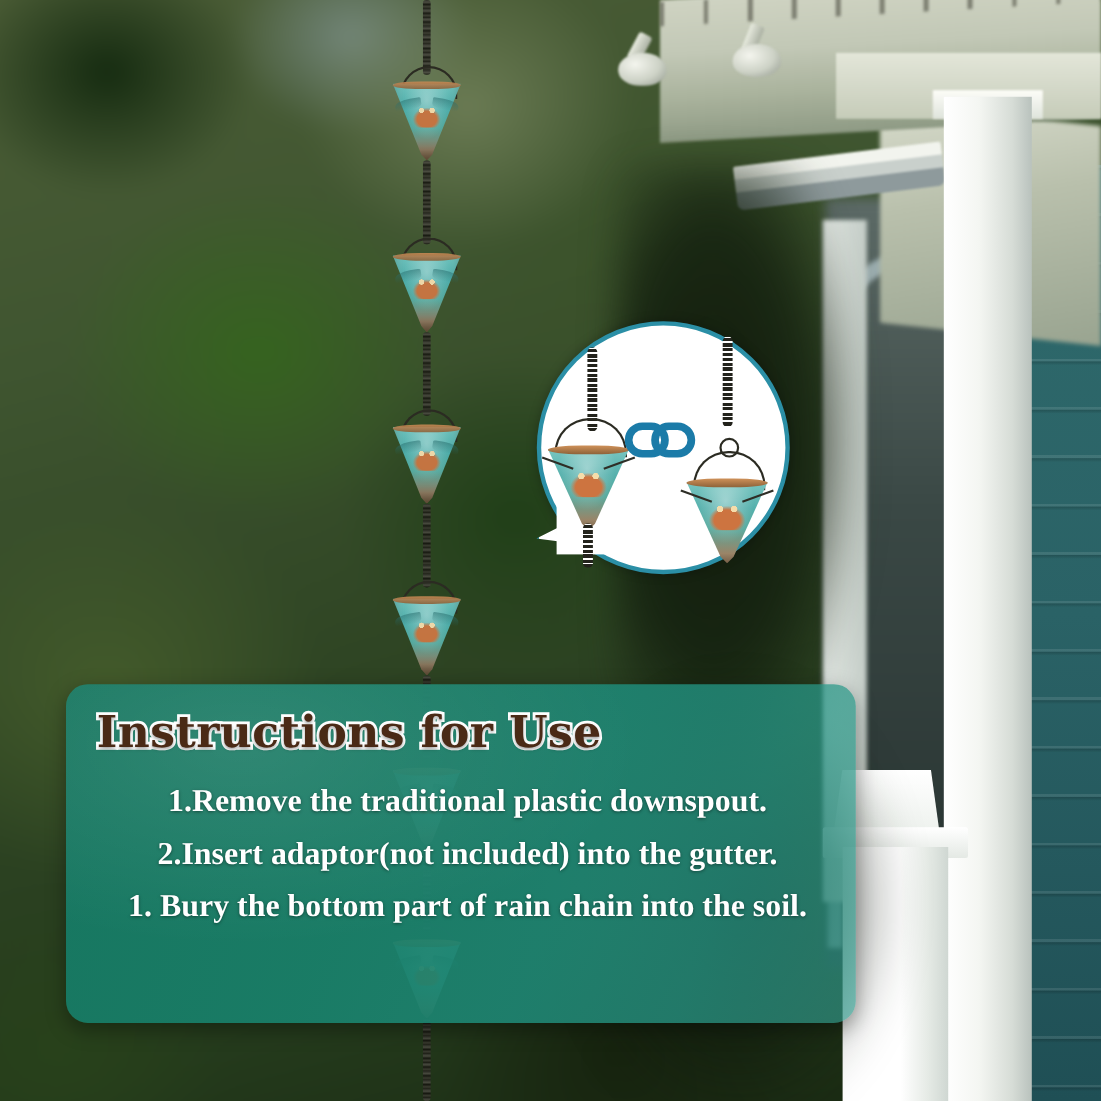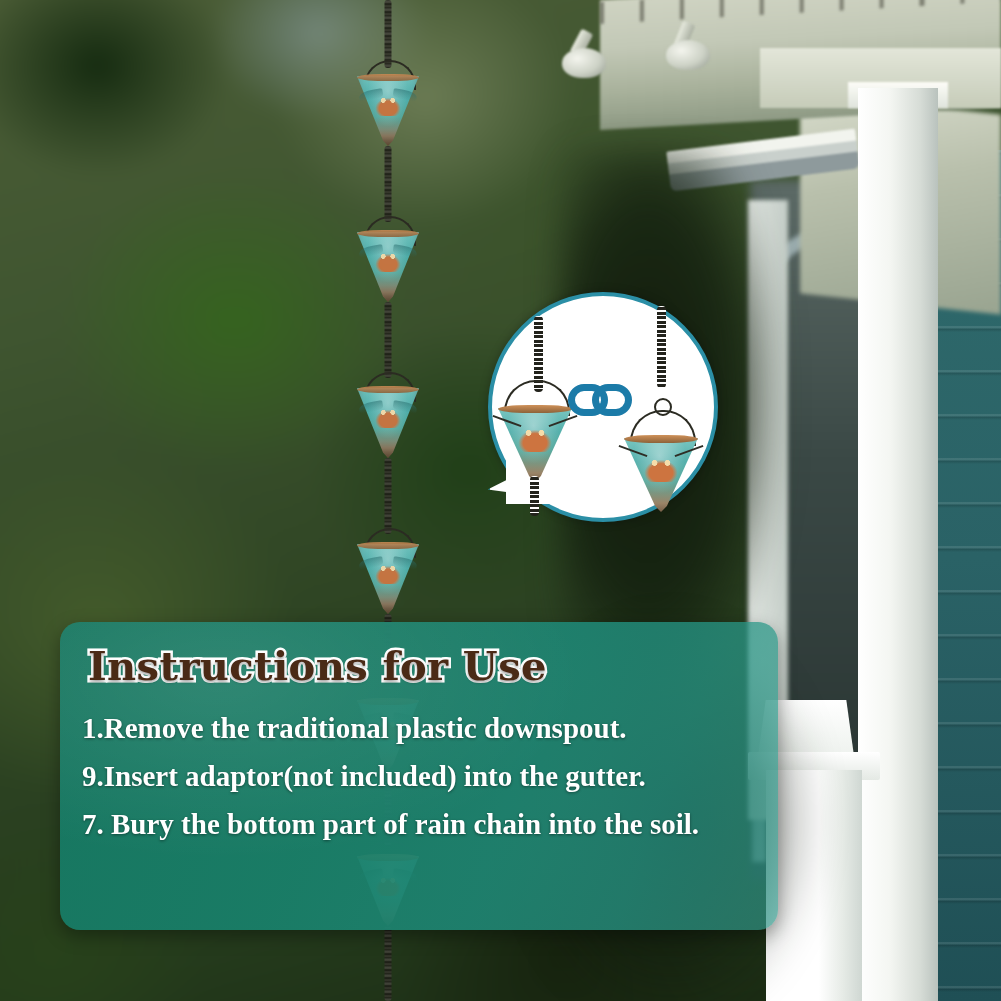--- a/index.html
+++ b/index.html
@@ -406,20 +406,21 @@
     color: #4a2a16;
     -webkit-text-stroke: 5px #ffffff;
     paint-order: stroke fill;
     text-shadow: 0 2px 3px rgba(0,0,0,.35);
     white-space: nowrap;
   }
   #steps {
     position: absolute;
     left: 22px; top: 82px;
     right: 10px;
+    text-align: center;
   }
   .step {
     color: #ffffff;
     font-family: "Liberation Serif", serif;
     font-weight: bold;
     font-size: 29px;
     line-height: 48px;
     white-space: nowrap;
     text-shadow: 0 1px 3px rgba(0,0,0,.45);
   }
@@ -544,18 +545,18 @@
       <div class="lk lk1"></div>
       <div class="lk lk2"></div>
     </div>
   </div>
 
   <div id="panel">
     <div class="sheen"></div>
     <div id="panel-title">Instructions for Use</div>
     <div id="steps">
       <div class="step">1.Remove the traditional plastic downspout.</div>
-      <div class="step">9.Insert adaptor(not included) into the gutter.</div>
-      <div class="step">7. Bury the bottom part of rain chain into the soil.</div>
+      <div class="step">2.Insert adaptor(not included) into the gutter.</div>
+      <div class="step">1. Bury the bottom part of rain chain into the soil.</div>
     </div>
   </div>
 
 </div>
 
 </body></html>

